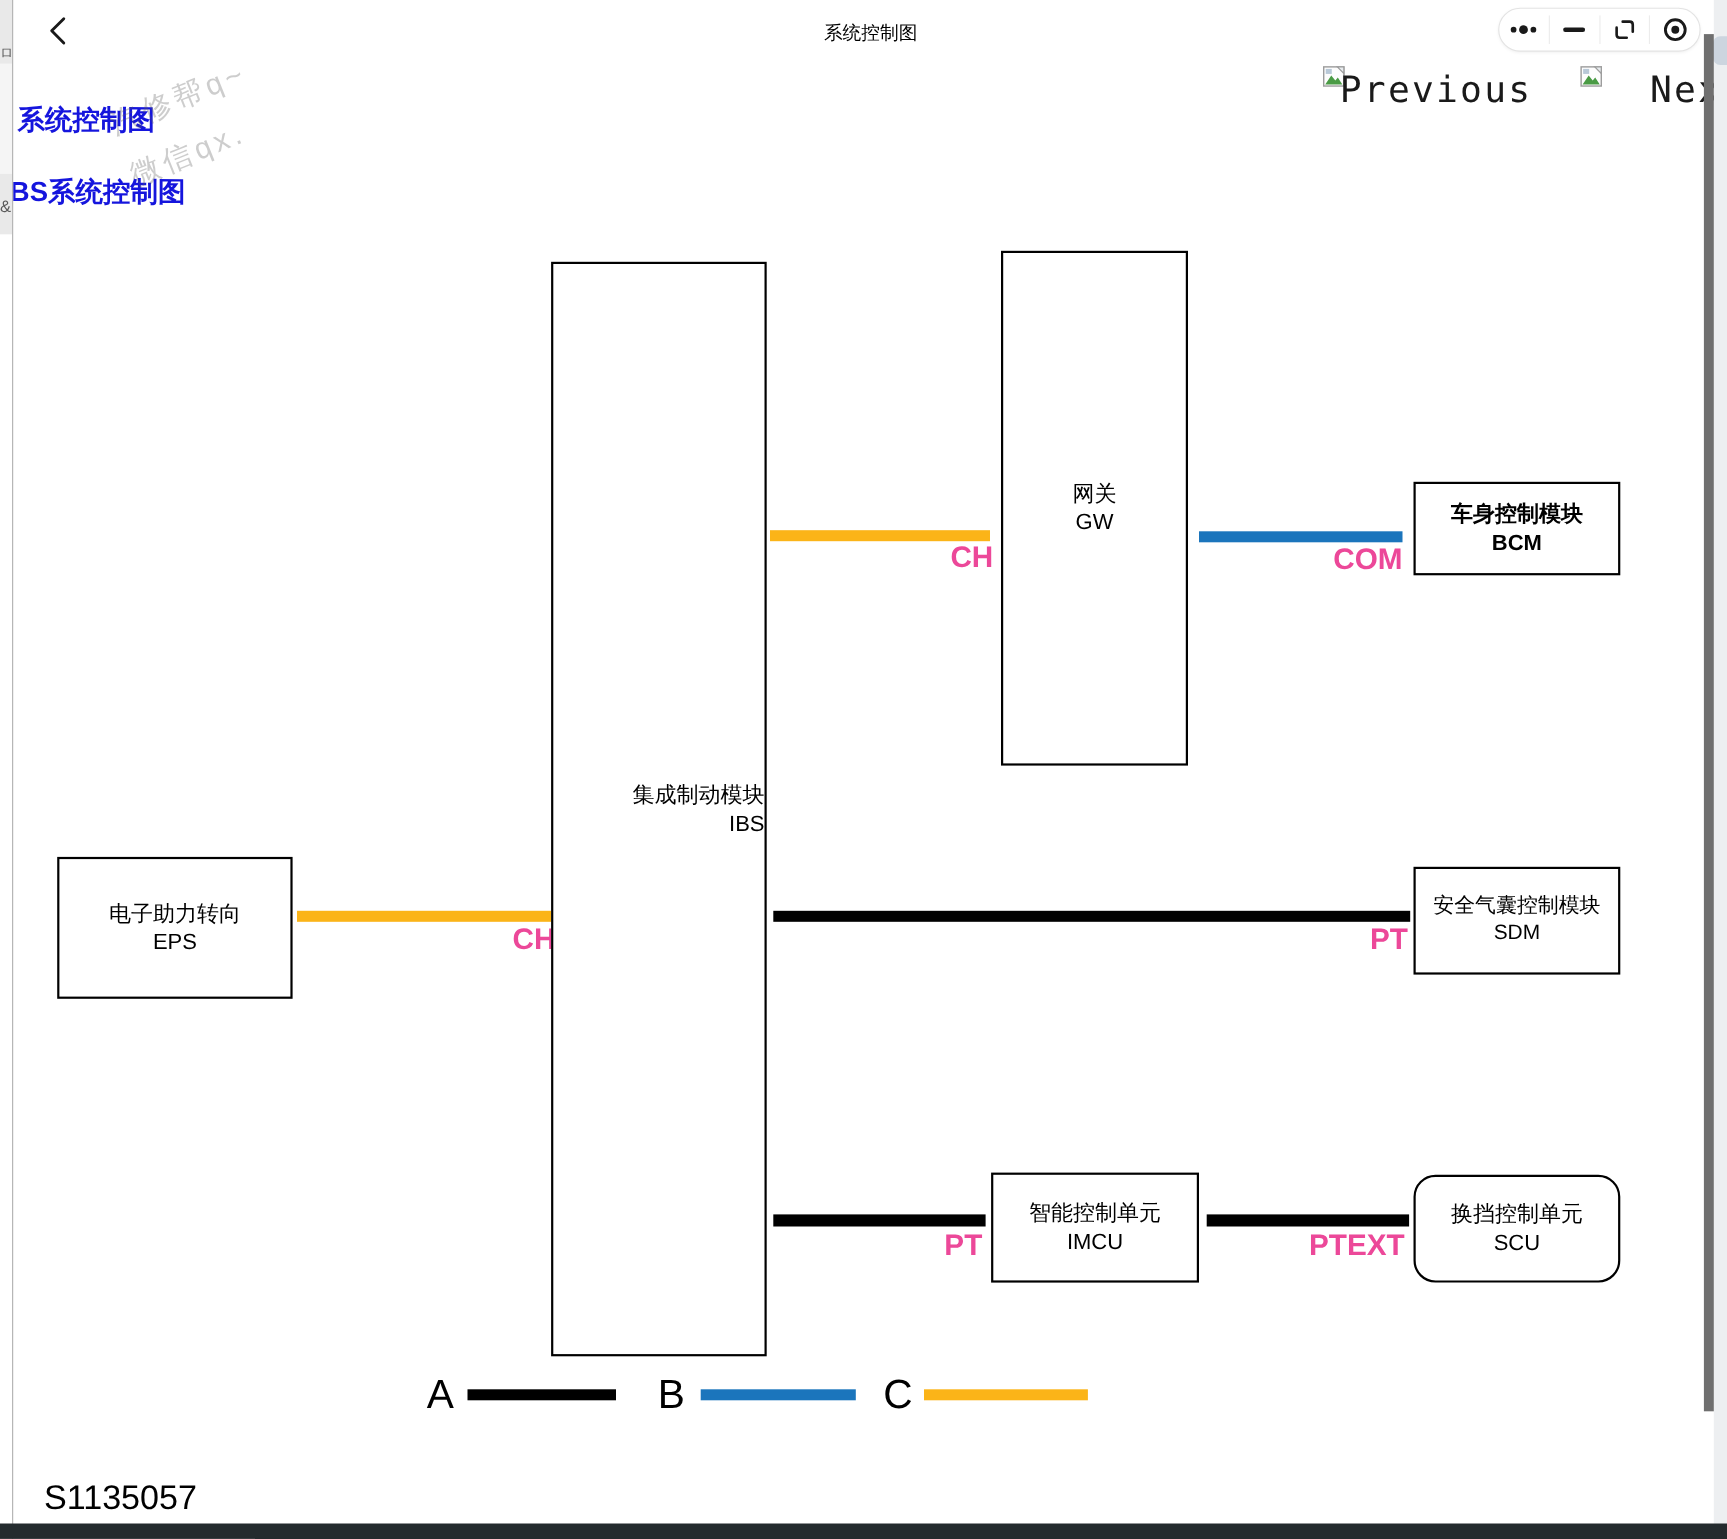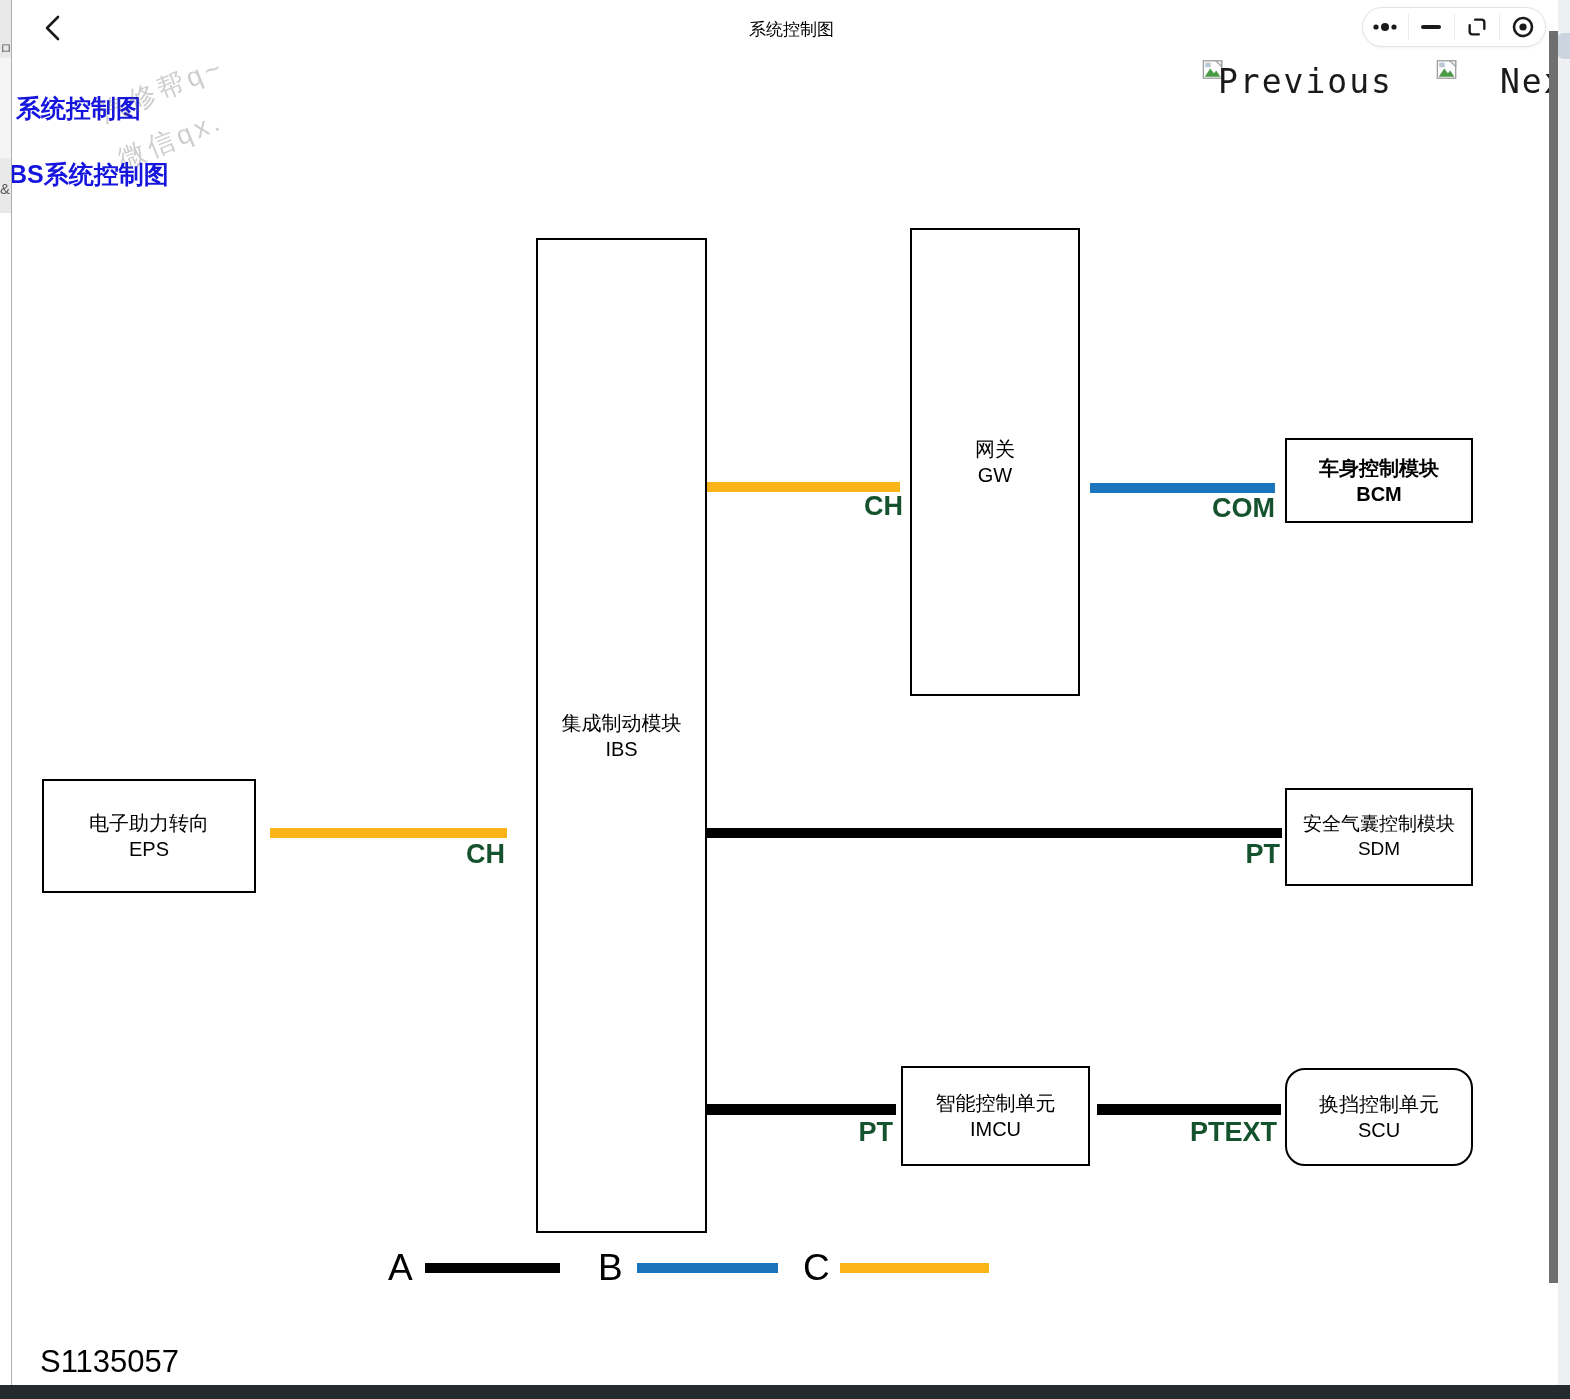--- a/index.html
+++ b/index.html
@@ -48,39 +48,39 @@
 
   
   #watermark { position:absolute; left:92px; top:92px; transform:rotate(-22deg);
     transform-origin:left top; color:rgba(90,90,90,.30); font-size:27px;
     letter-spacing:4px; line-height:1.85; white-space:nowrap; pointer-events:none; }
 
   
   .node { position:absolute; background:#fff; border:2px solid #000;
     display:flex; flex-direction:column; align-items:center; justify-content:center;
     text-align:center; font-size:20px; line-height:1.3; color:#000; z-index:2; }
-  #box-ibs  { left:536px; top:238px;  width:171px; height:995px; }
+  #box-ibs  { left:501px; top:238px;  width:196px; height:995px;align-items:flex-end; }
   #box-gw   { left:910px; top:228px;  width:170px; height:468px; }
-  #box-eps  { left:42px;  top:779px;  width:214px; height:114px; }
+  #box-eps  { left:52px;  top:779px;  width:214px; height:129px; }
   #box-bcm  { left:1285px; top:438px; width:188px; height:85px;font-weight:bold; }
   #box-sdm  { left:1285px; top:788px; width:188px; height:98px;  font-size:19px; }
   #box-imcu { left:901px; top:1066px; width:189px; height:100px;text-align:center; }
   #box-scu  { left:1285px; top:1068px; width:188px; height:98px;border-radius:20px; }
 
   
   .conn { position:absolute; height:10px; z-index:1; }
   #line-eps-ibs  { left:270px;  top:828px;  width:237px; }
   #line-ibs-gw   { left:700px;  top:482px;  width:200px; }
   #line-gw-bcm   { left:1090px; top:483px;  width:185px; }
   #line-ibs-sdm  { left:703px;  top:828px;  width:579px; }
   #line-ibs-imcu { left:703px;  top:1104px; width:193px; height:11px; }
   #line-imcu-scu { left:1097px; top:1104px; width:184px; height:11px; }
 
   
-  .conn-label { position:absolute; font-weight:800; font-size:27px; color:#14532d;
+  .conn-label { position:absolute; font-weight:800; font-size:27px; color:#ec4899;
     text-align:right; white-space:nowrap; }
   #label-ch-eps  { left:420px;  top:839px;  width:85px; }
   #label-ch-gw   { left:818px;  top:491px;  width:85px; }
   #label-com     { left:1175px; top:493px;  width:100px; }
   #label-pt-sdm  { left:1190px; top:839px;  width:90px; }
   #label-pt-imcu { left:803px;  top:1117px; width:90px; }
   #label-ptext   { left:1157px; top:1117px; width:120px; }
 
   
   .legend-letter { position:absolute; top:1247px; font-size:37px; color:#000; }

